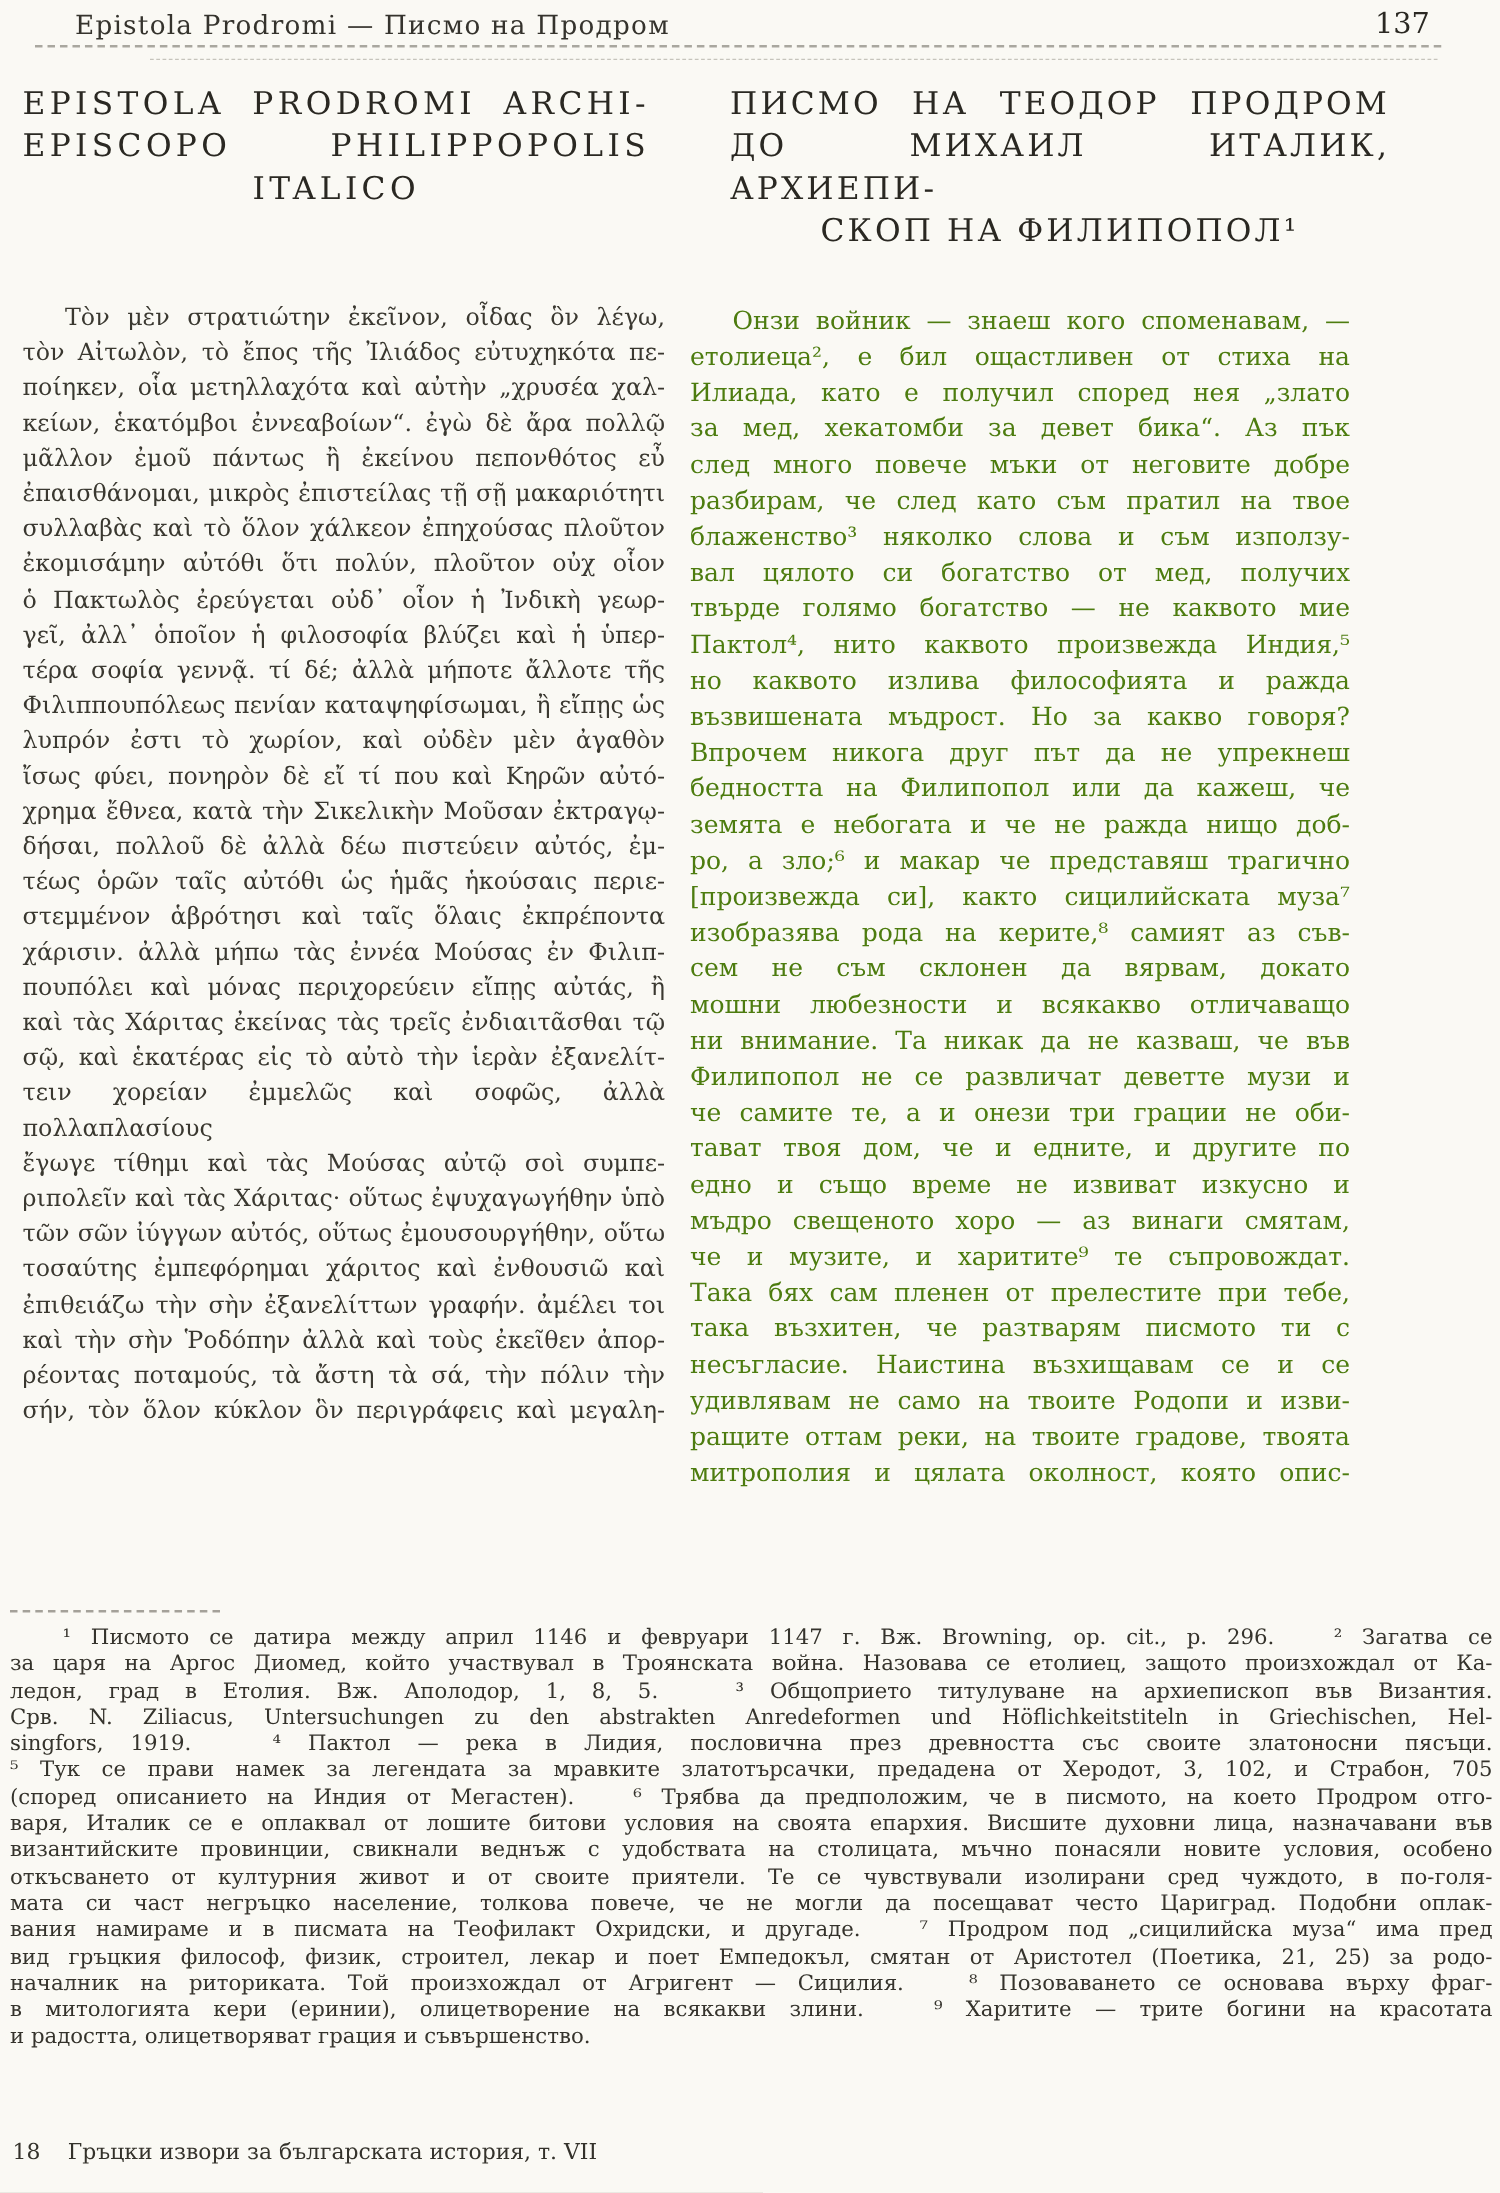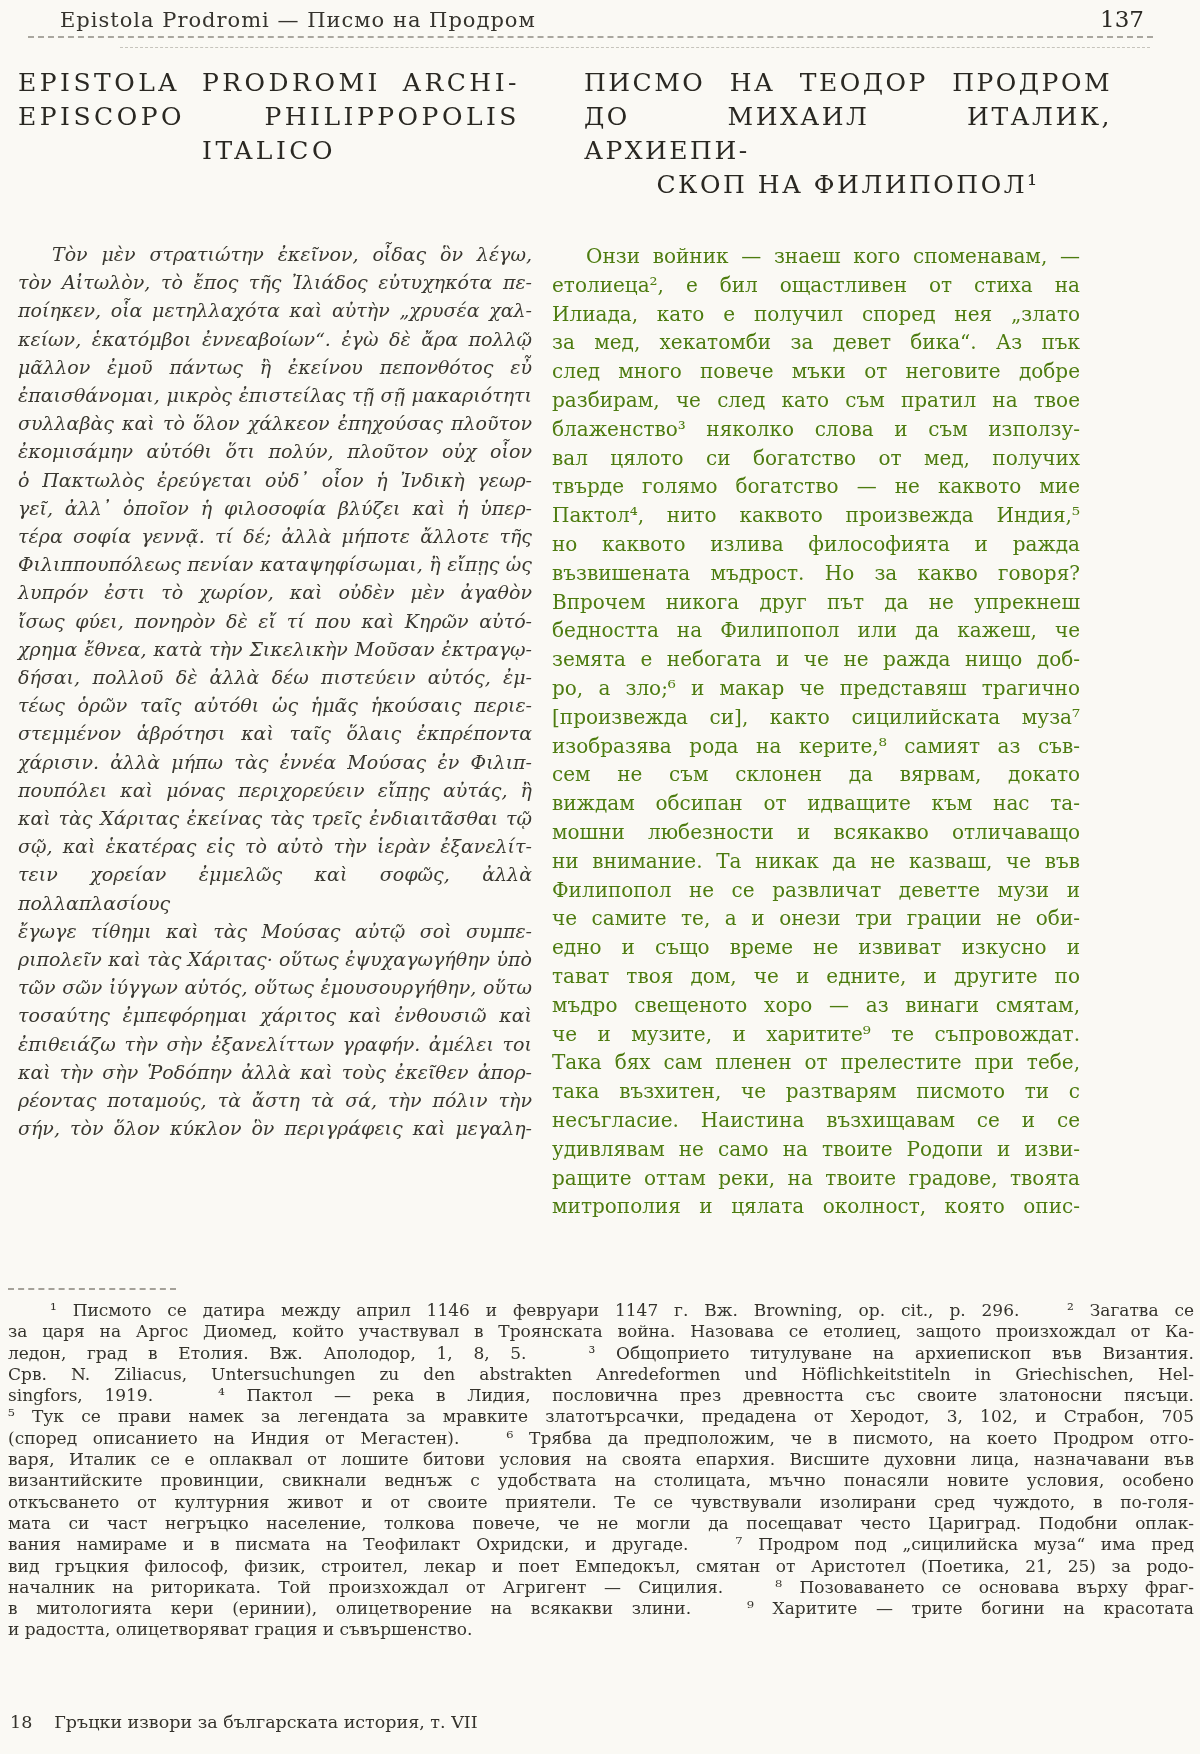--- a/index.html
+++ b/index.html
@@ -21,21 +21,21 @@
   .col-title { letter-spacing:3.5px; font-size:25px; line-height:34px; color:#2a2822; }
   .col-title .jl { text-align:justify; text-align-last:justify; }
   .col-title .jl:last-child { text-align-last:center; }
   .left-title  { position:absolute; top:66px; left:18px;  width:502px; }
   .right-title { position:absolute; top:66px; left:552px; width:528px; letter-spacing:2.5px;margin-left:32px; }
 
   .body-col .jl { text-align:justify; text-align-last:justify; }
   .body-col .jl:first-child { text-indent:34px; }
   .left-body {
     position:absolute; top:240px; left:18px; width:514px;
-    font-style:italic; font-size:19px; line-height:28.2px; color:#3a3830;
+    font-size:19px; line-height:28.2px; color:#3a3830;
   }
   .right-body {
     position:absolute; top:242px; left:552px; width:528px;
     font-size:20px; line-height:28.8px; color:#4d7c0f;
   }
 
   .footnote-rule { position:absolute; top:1288px; left:8px; width:168px; border-top:2px dashed #8f8c83; opacity:.8; }
   .footnotes-block {
     position:absolute; top:1300px; left:8px; width:1186px;
     font-size:17px; line-height:21.3px; color:#35332c;
@@ -115,27 +115,26 @@
       <div class="jl">Пактол⁴, нито каквото произвежда Индия,⁵</div>
       <div class="jl">но каквото излива философията и ражда</div>
       <div class="jl">възвишената мъдрост. Но за какво говоря?</div>
       <div class="jl">Впрочем никога друг път да не упрекнеш</div>
       <div class="jl">бедността на Филипопол или да кажеш, че</div>
       <div class="jl">земята е небогата и че не ражда нищо доб-</div>
       <div class="jl">ро, а зло;⁶ и макар че представяш трагично</div>
       <div class="jl">[произвежда си], както сицилийската муза⁷</div>
       <div class="jl">изобразява рода на керите,⁸ самият аз съв-</div>
       <div class="jl">сем не съм склонен да вярвам, докато</div>
-      <div class="jl">виждам обсипан от идващите към нас та-</div>
       <div class="jl">мошни любезности и всякакво отличаващо</div>
       <div class="jl">ни внимание. Та никак да не казваш, че във</div>
       <div class="jl">Филипопол не се развличат деветте музи и</div>
       <div class="jl">че самите те, а и онези три грации не оби-</div>
+      <div class="jl">тават твоя дом, че и едните, и другите по</div>
       <div class="jl">едно и също време не извиват изкусно и</div>
-      <div class="jl">тават твоя дом, че и едните, и другите по</div>
       <div class="jl">мъдро свещеното хоро — аз винаги смятам,</div>
       <div class="jl">че и музите, и харитите⁹ те съпровождат.</div>
       <div class="jl">Така бях сам пленен от прелестите при тебе,</div>
       <div class="jl">така възхитен, че разтварям писмото ти с</div>
       <div class="jl">несъгласие. Наистина възхищавам се и се</div>
       <div class="jl">удивлявам не само на твоите Родопи и изви-</div>
       <div class="jl">ращите оттам реки, на твоите градове, твоята</div>
       <div class="jl">митрополия и цялата околност, която опис-</div>
     </div>
 

